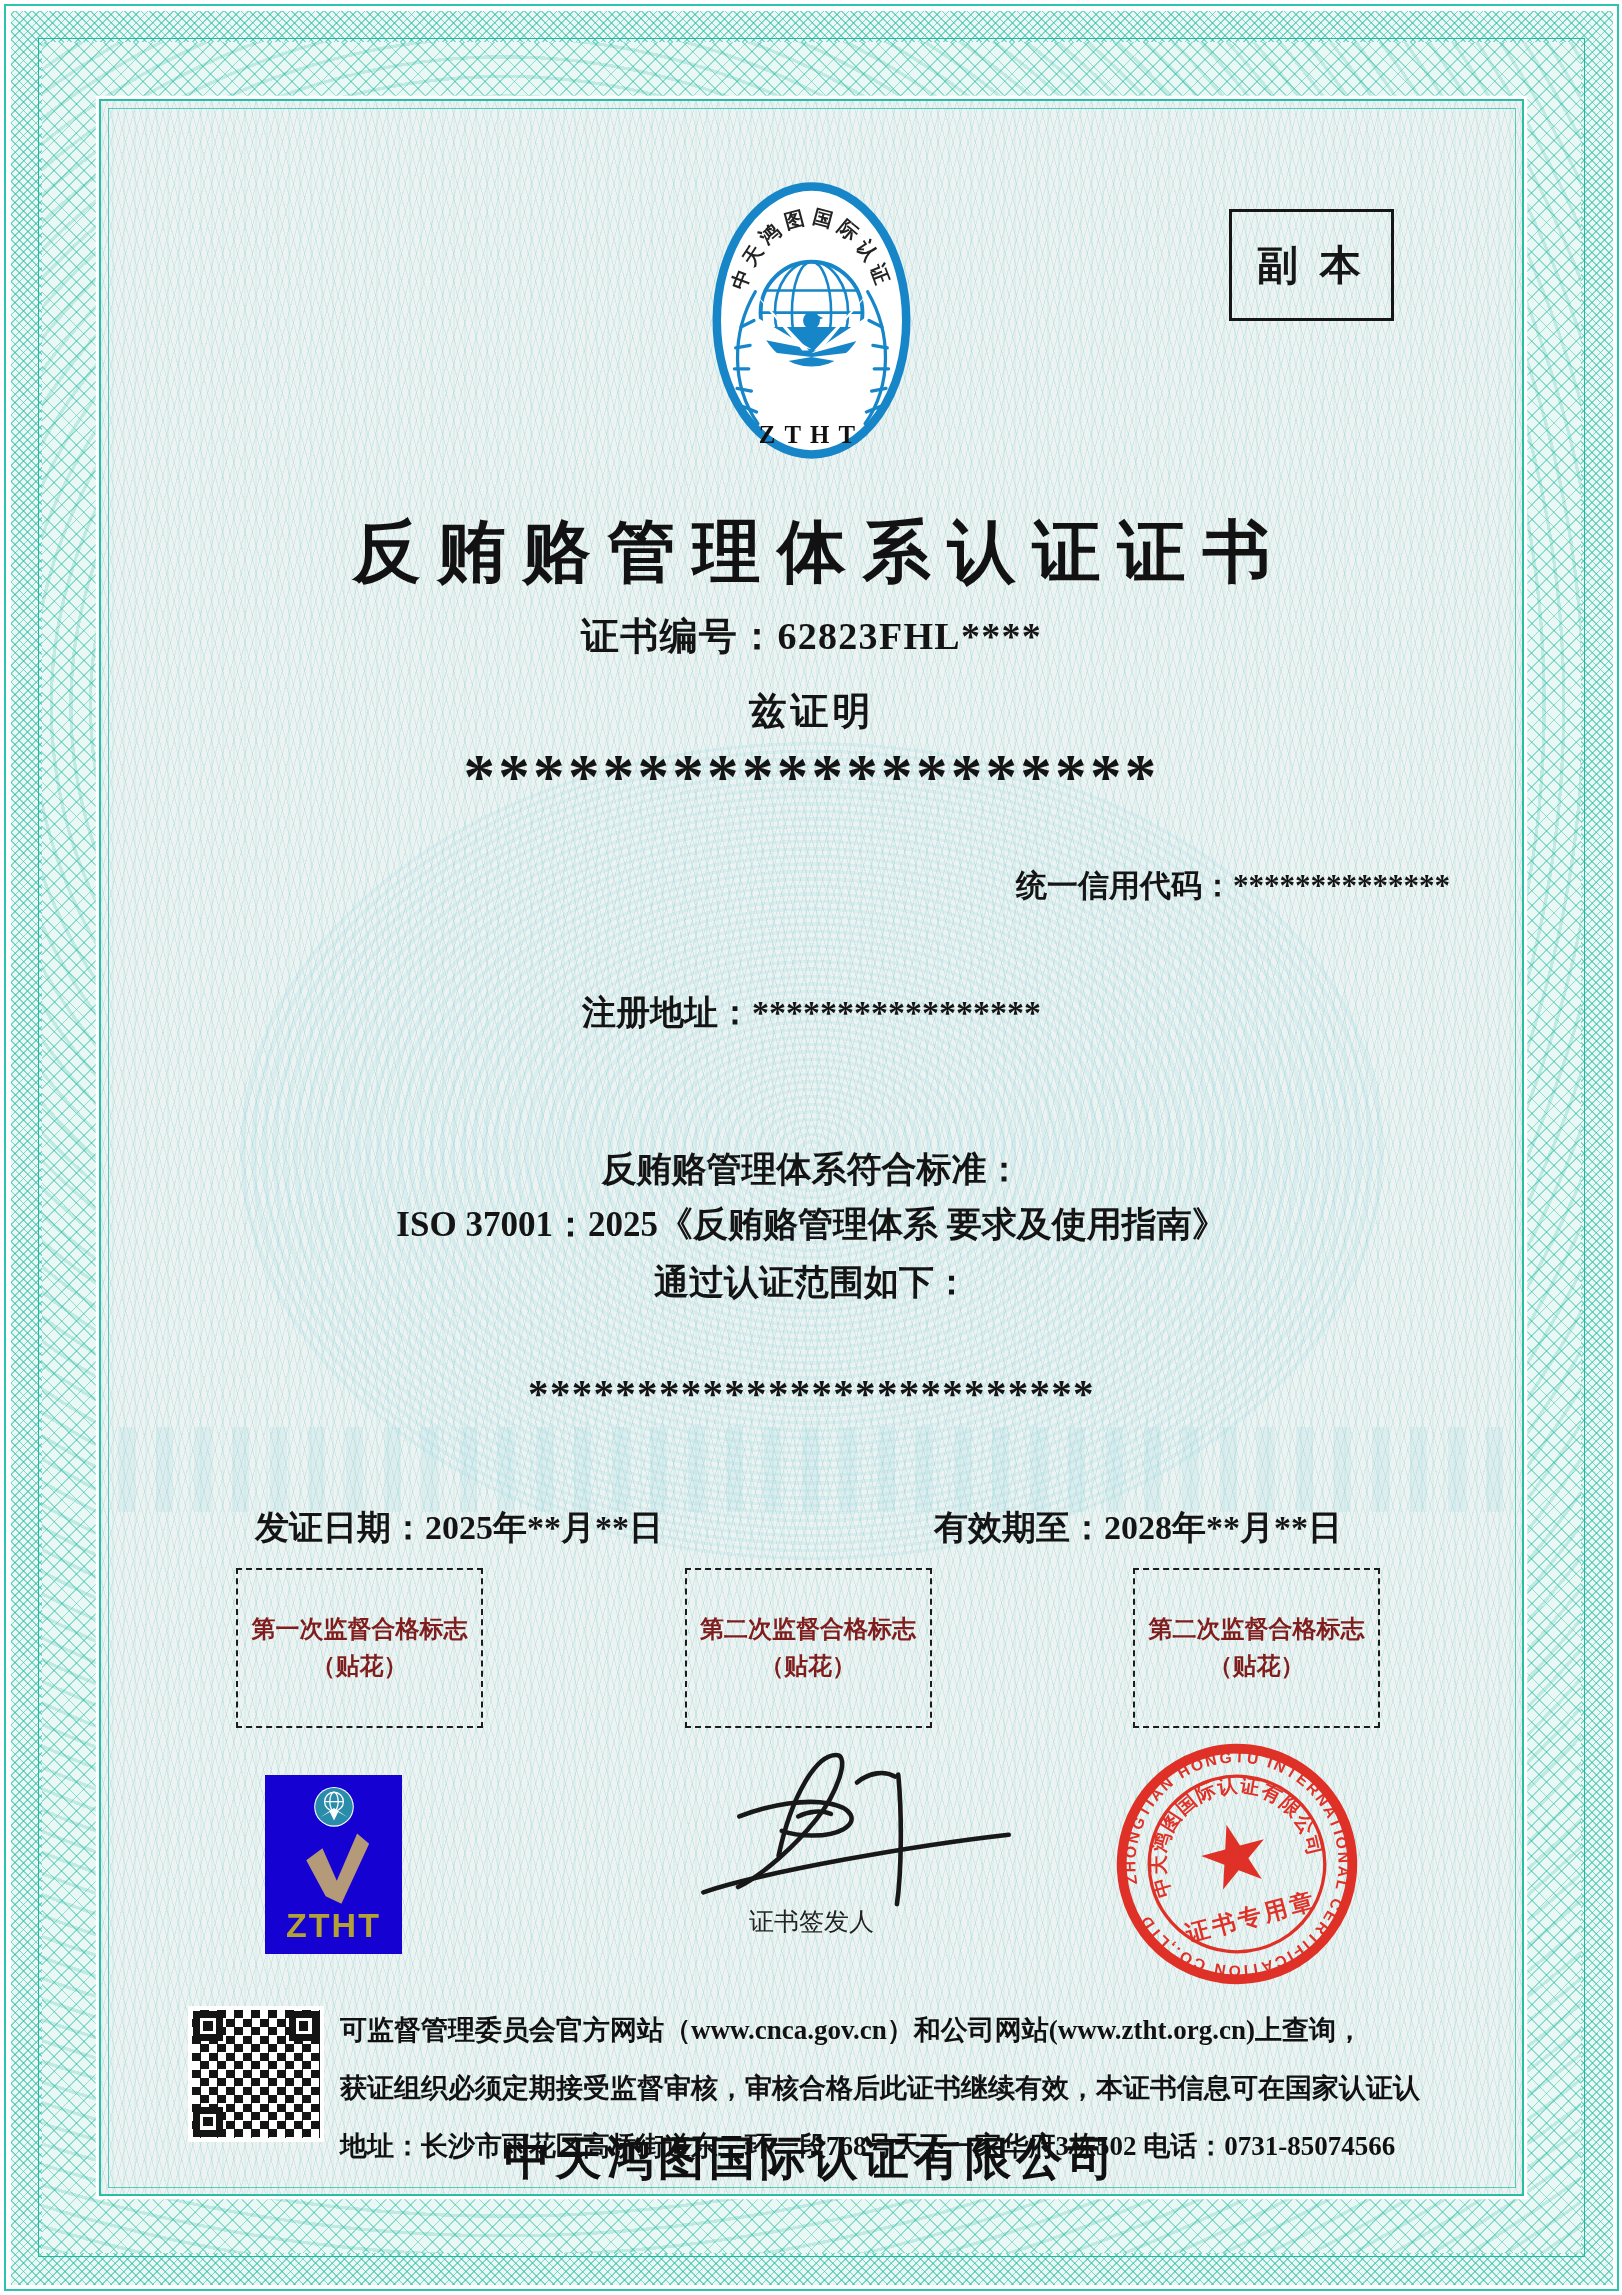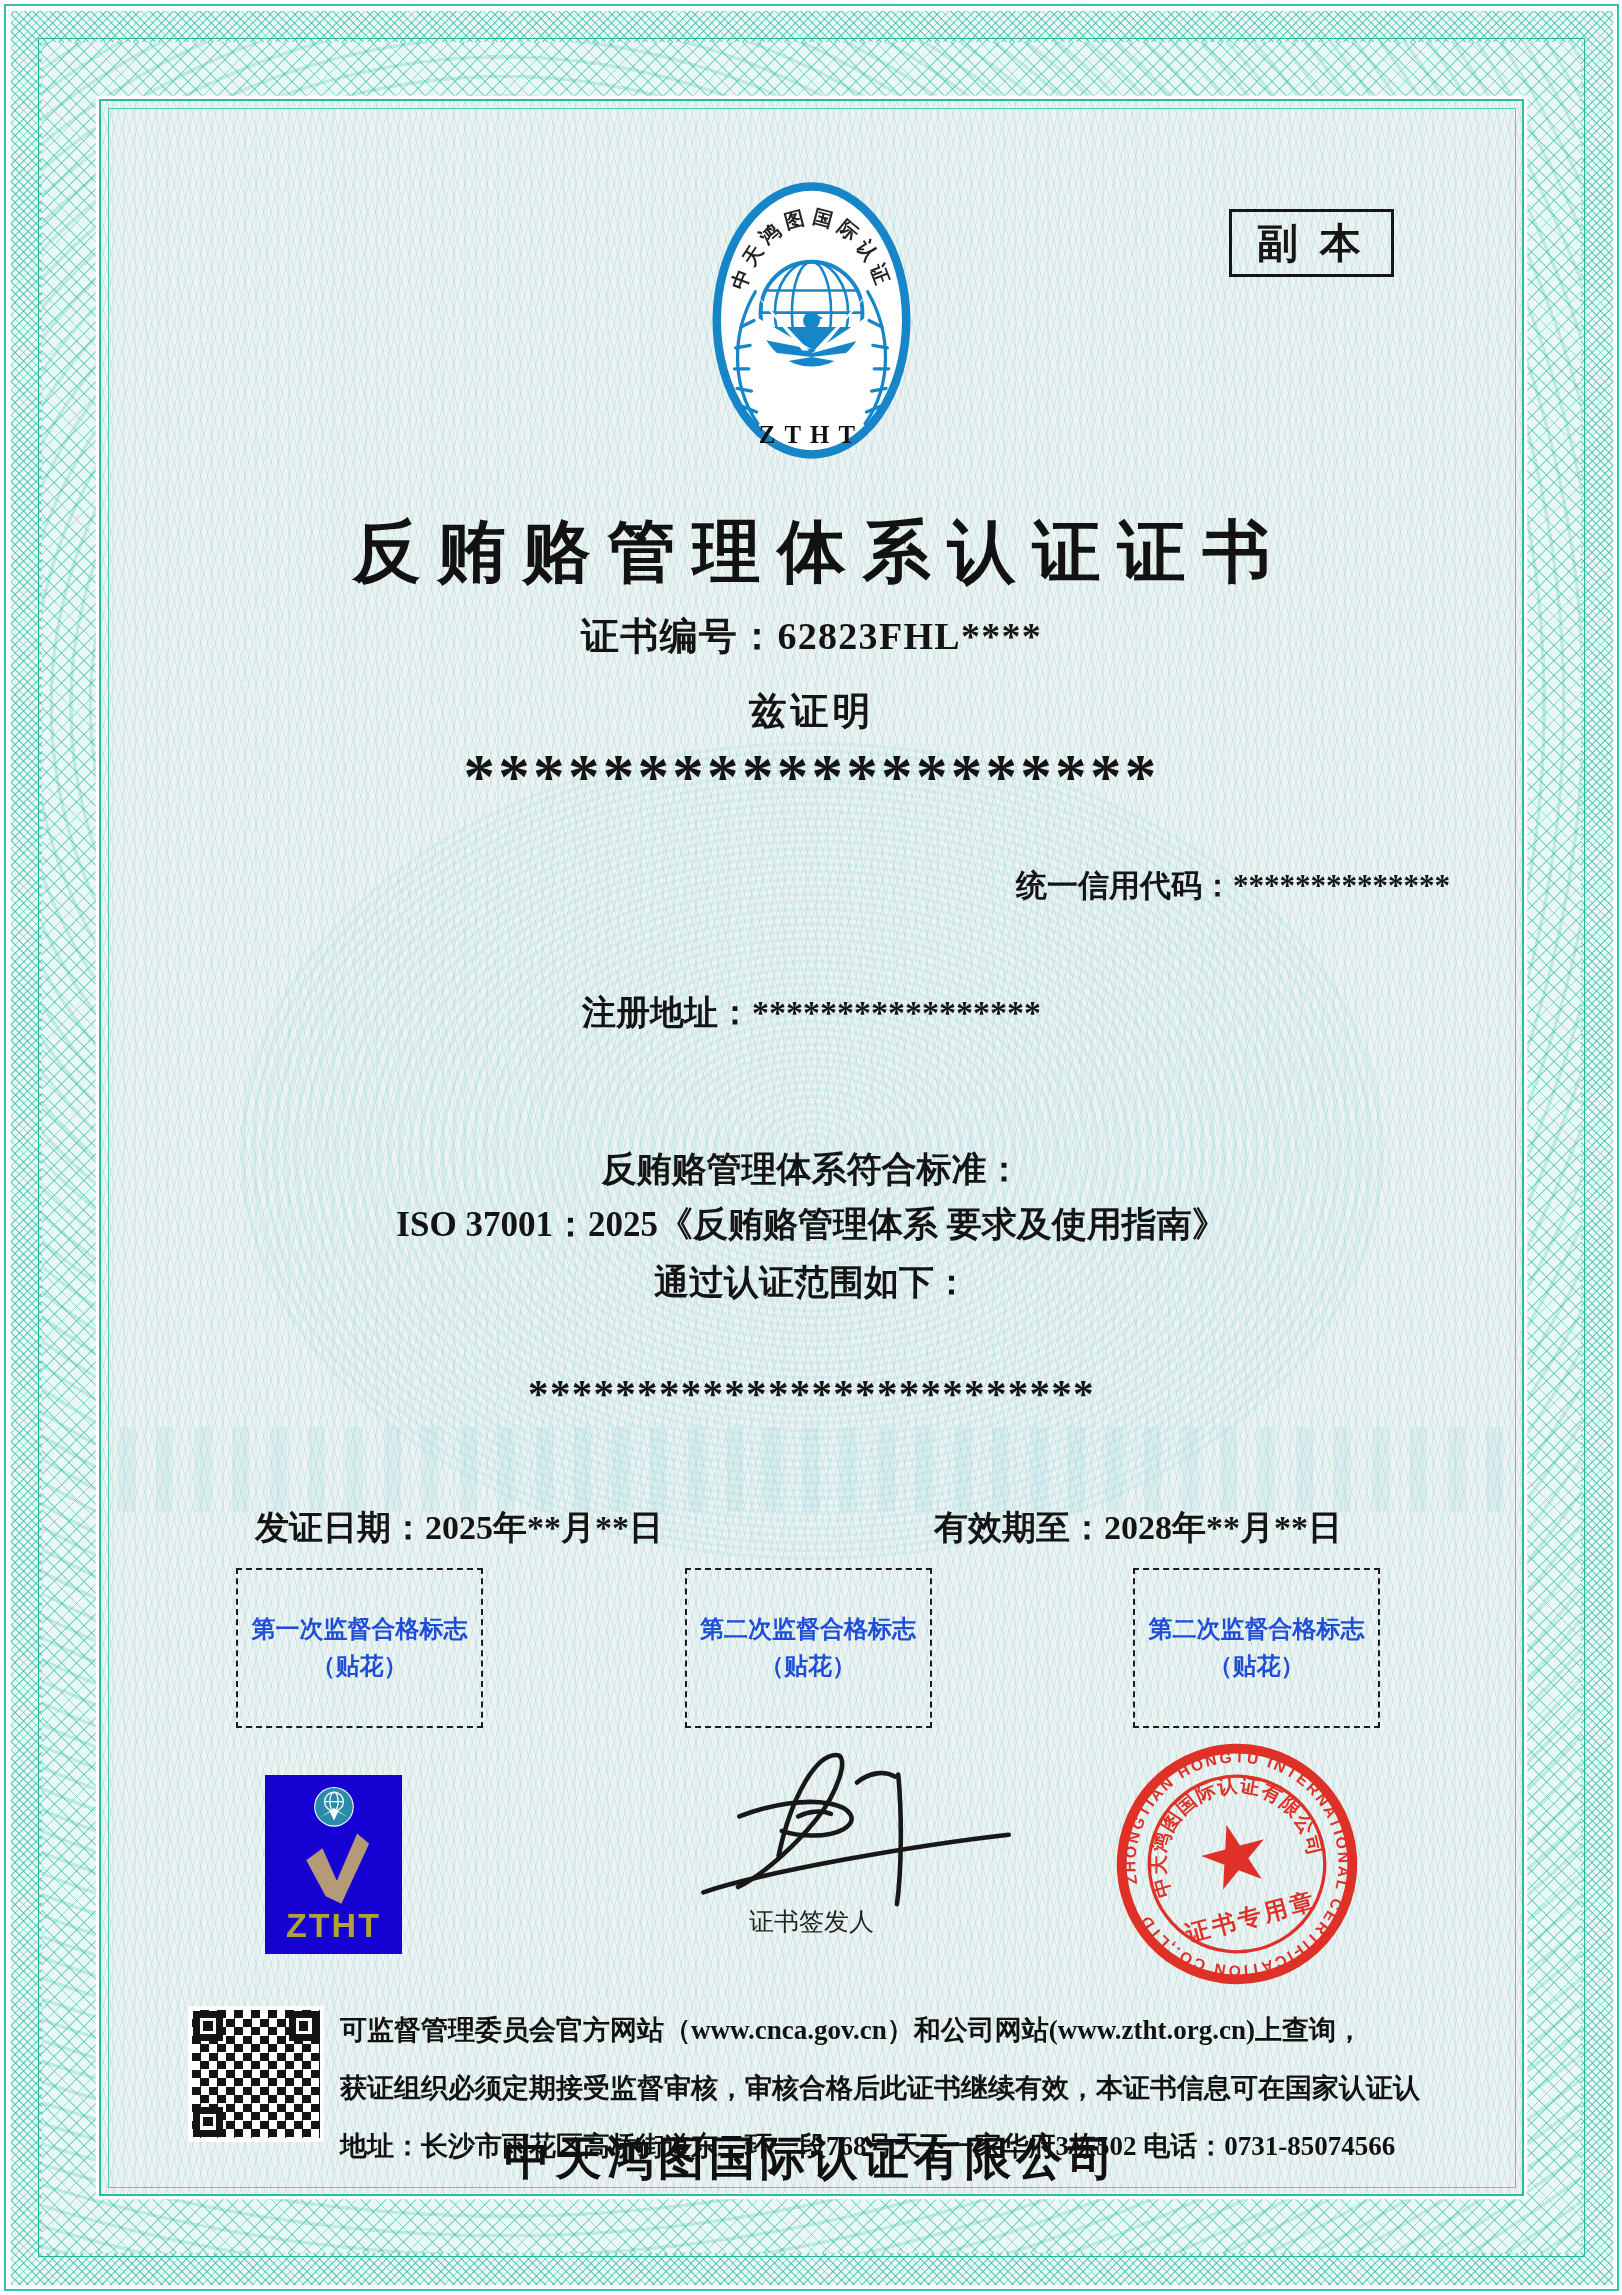--- a/index.html
+++ b/index.html
@@ -42,22 +42,22 @@
   .addr2{top:1048px;font-size:34px;font-weight:600;}
   .stdintro{top:1146px;font-size:35px;font-weight:700;}
   .stdline{top:1201px;font-size:35px;font-weight:600;}
   .scopeintro{top:1259px;font-size:35px;font-weight:700;}
   .scopemask{top:1369px;font-size:41px;font-weight:700;letter-spacing:1.3px;}
   .daterow{top:1505px;left:255px;right:281px;display:flex;justify-content:space-between;
            font-size:34px;font-weight:600;}
   .boxrow{top:1568px;left:236px;right:243px;display:flex;justify-content:space-between;}
   .stampbox{width:247px;height:160px;border:2px dashed #1c1c1c;box-sizing:border-box;
             display:flex;flex-direction:column;align-items:center;justify-content:center;
-            font-size:24px;font-weight:600;line-height:1.55;color:#1d4ed8;}
-  .dupbox{left:1229px;top:209px;width:165px;height:68px;border:3.3px solid #161616;box-sizing:border-box;
+            font-size:24px;font-weight:600;line-height:1.55;color:#7f1d1d;}
+  .dupbox{left:1229px;top:209px;width:165px;height:112px;border:3.3px solid #161616;box-sizing:border-box;
           display:flex;align-items:center;justify-content:center;
           font-family:"Liberation Sans","DejaVu Sans",sans-serif;font-weight:900;font-size:41px;
           letter-spacing:5.2px;color:#161616;}
   .signerlabel{top:1905px;font-size:25px;font-weight:500;color:#222;}
   
   .badge{left:265px;top:1775px;width:137px;height:179px;background:#1501d1;
          display:flex;flex-direction:column;align-items:center;}
   .badge .acr{margin-top:auto;margin-bottom:9.2px;color:#b3a135;
          font-family:"Liberation Sans","DejaVu Sans",sans-serif;font-weight:900;font-size:34px;letter-spacing:2px;}
   

